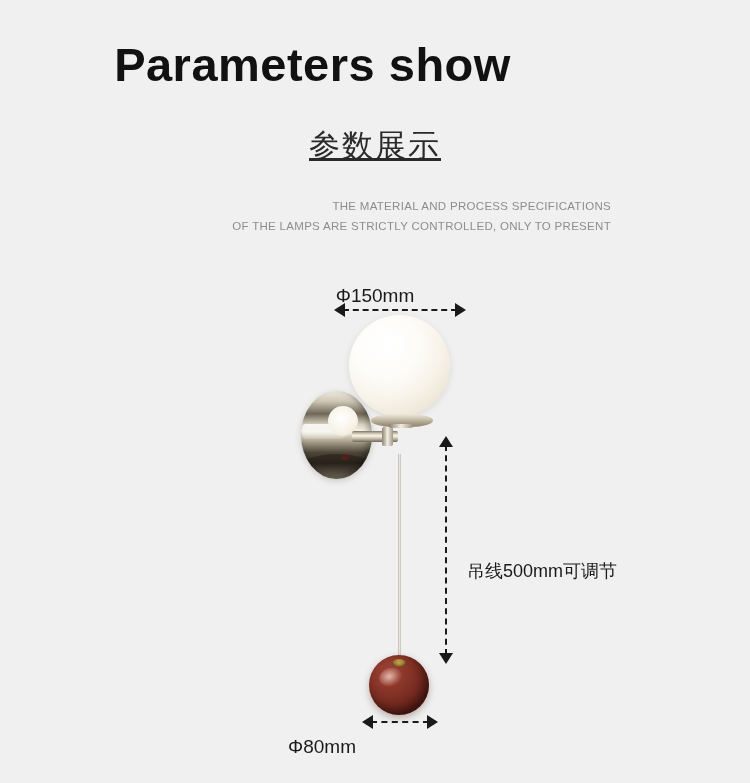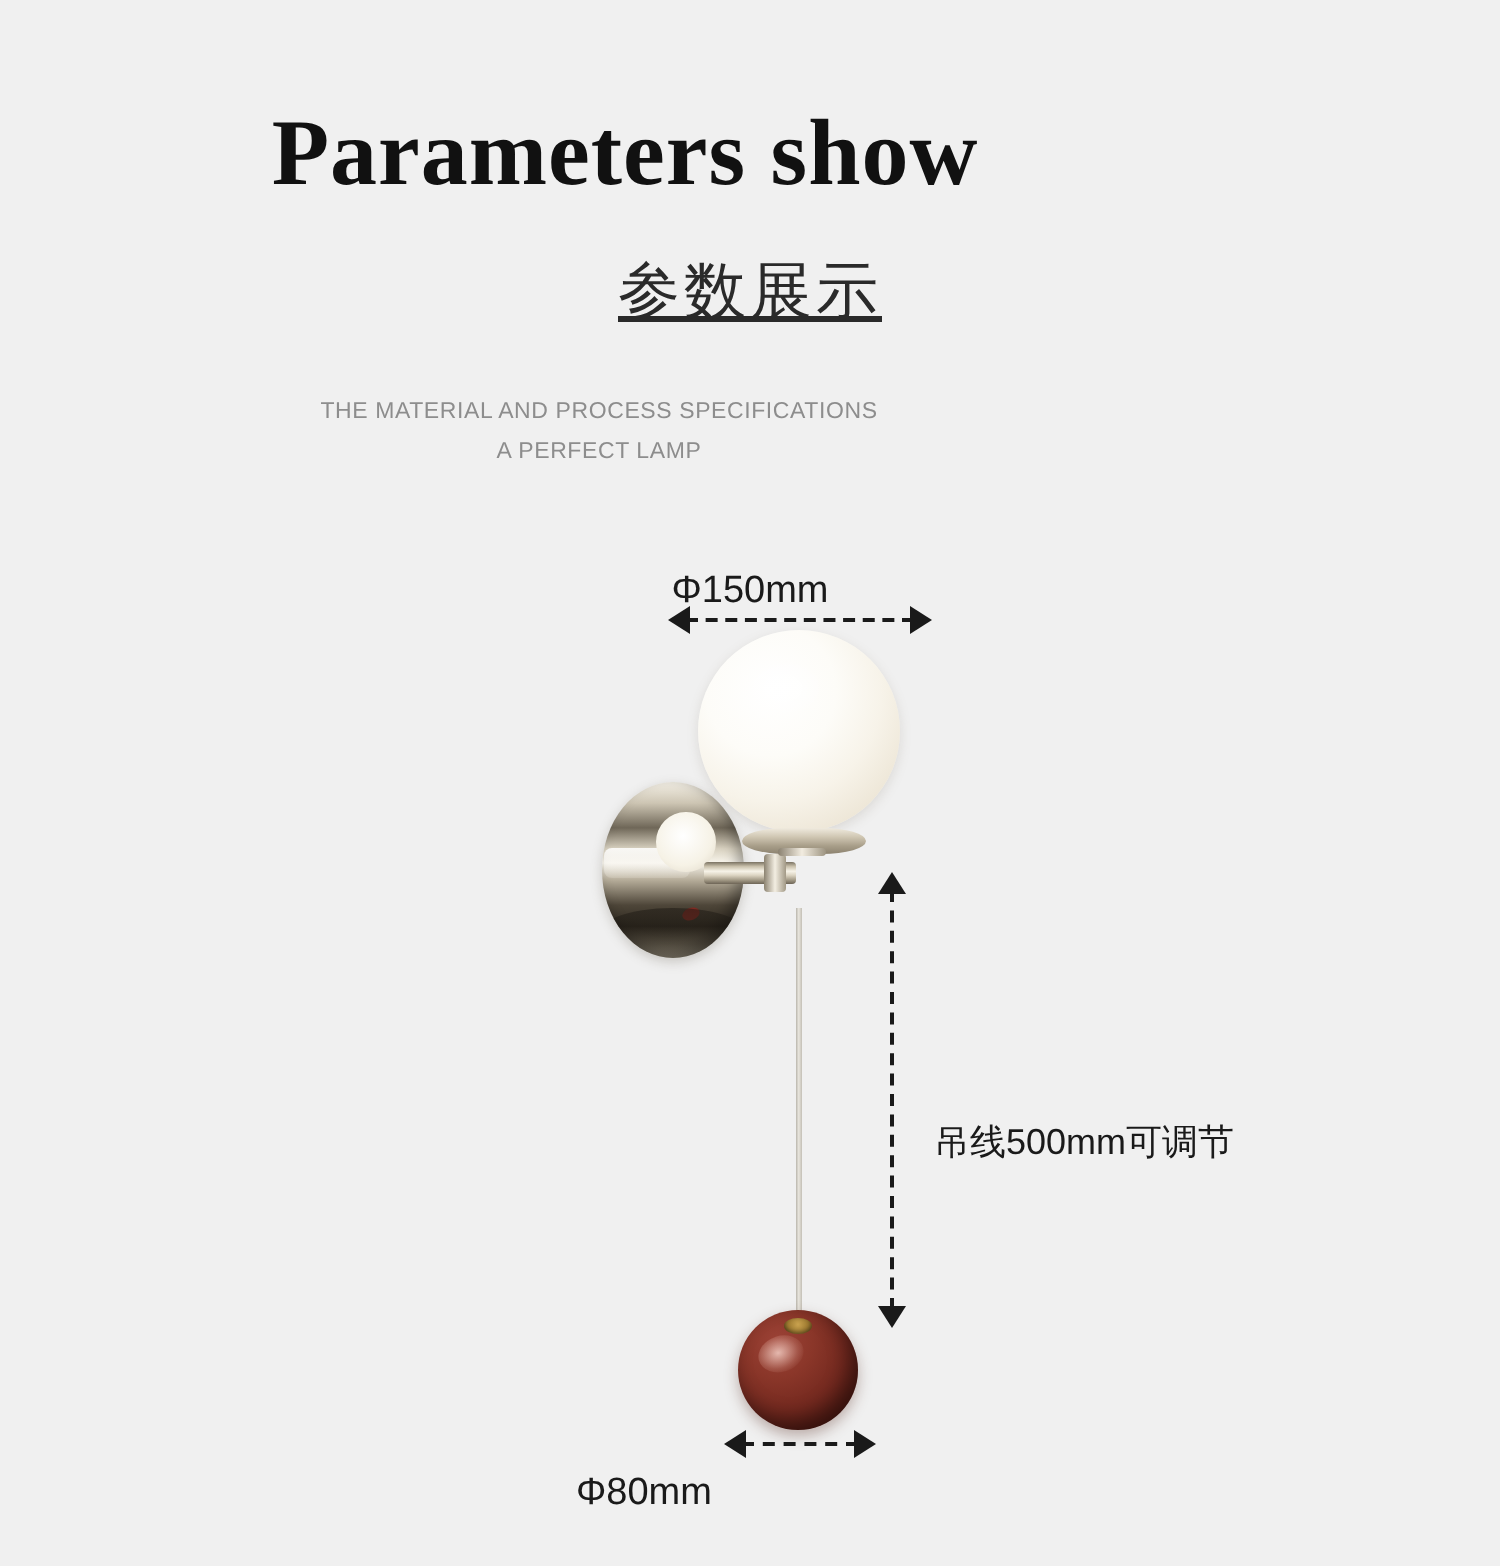--- a/index.html
+++ b/index.html
@@ -16,55 +16,56 @@
   }
   .stage {
     position: relative;
     width: 750px;
     height: 783px;
   }
 
   
   .title-en {
     position: absolute;
-    top: 48px;
+    top: 36px;
     left: 0;
     width: 625px;
     text-align: center;
     font-size: 47px;
     line-height: 58px;
     font-weight: 700;
     letter-spacing: 0.5px;
     color: #111111;
-    font-family: Liberation Serif, serif;
+    font-family: Liberation Sans, sans-serif;
     font-stretch: condensed;
   }
   .title-cn {
     position: absolute;
     top: 126px;
     left: 0;
     width: 750px;
     text-align: center;
     font-size: 31px;
     line-height: 40px;
     letter-spacing: 2px;
     color: #2a2a2a;
     font-weight: 300;
     text-decoration: underline;
   }
   .desc {
     position: absolute;
     top: 196px;
     left: 0;
     width: 599px;
-    text-align: center;
+    text-align: right;
     color: #8d8d8d;
     font-size: 11.5px;
     line-height: 20px;
     letter-spacing: 0.3px;
+    padding-left: 12px;
   }
   .desc div { white-space: nowrap; }
 
   
   .dim-label {
     position: absolute;
     color: #1a1a1a;
     font-size: 19px;
     line-height: 24px;
     white-space: nowrap;
@@ -274,21 +275,21 @@
 </head>
 <body>
 
 <div class="stage">
 
   <div class="title-en">Parameters show</div>
   <div class="title-cn">参数展示</div>
 
   <div class="desc">
     <div>THE MATERIAL AND PROCESS SPECIFICATIONS</div>
-    <div>A PERFECT LAMP</div>
+    <div>OF THE LAMPS ARE STRICTLY CONTROLLED, ONLY TO PRESENT</div>
   </div>
 
   <div class="lamp">
 
     <div class="wallplate">
       <div class="band"></div>
       <div class="reflect-globe"></div>
       <div class="red-dot"></div>
       <div class="dark-sweep"></div>
     </div>

